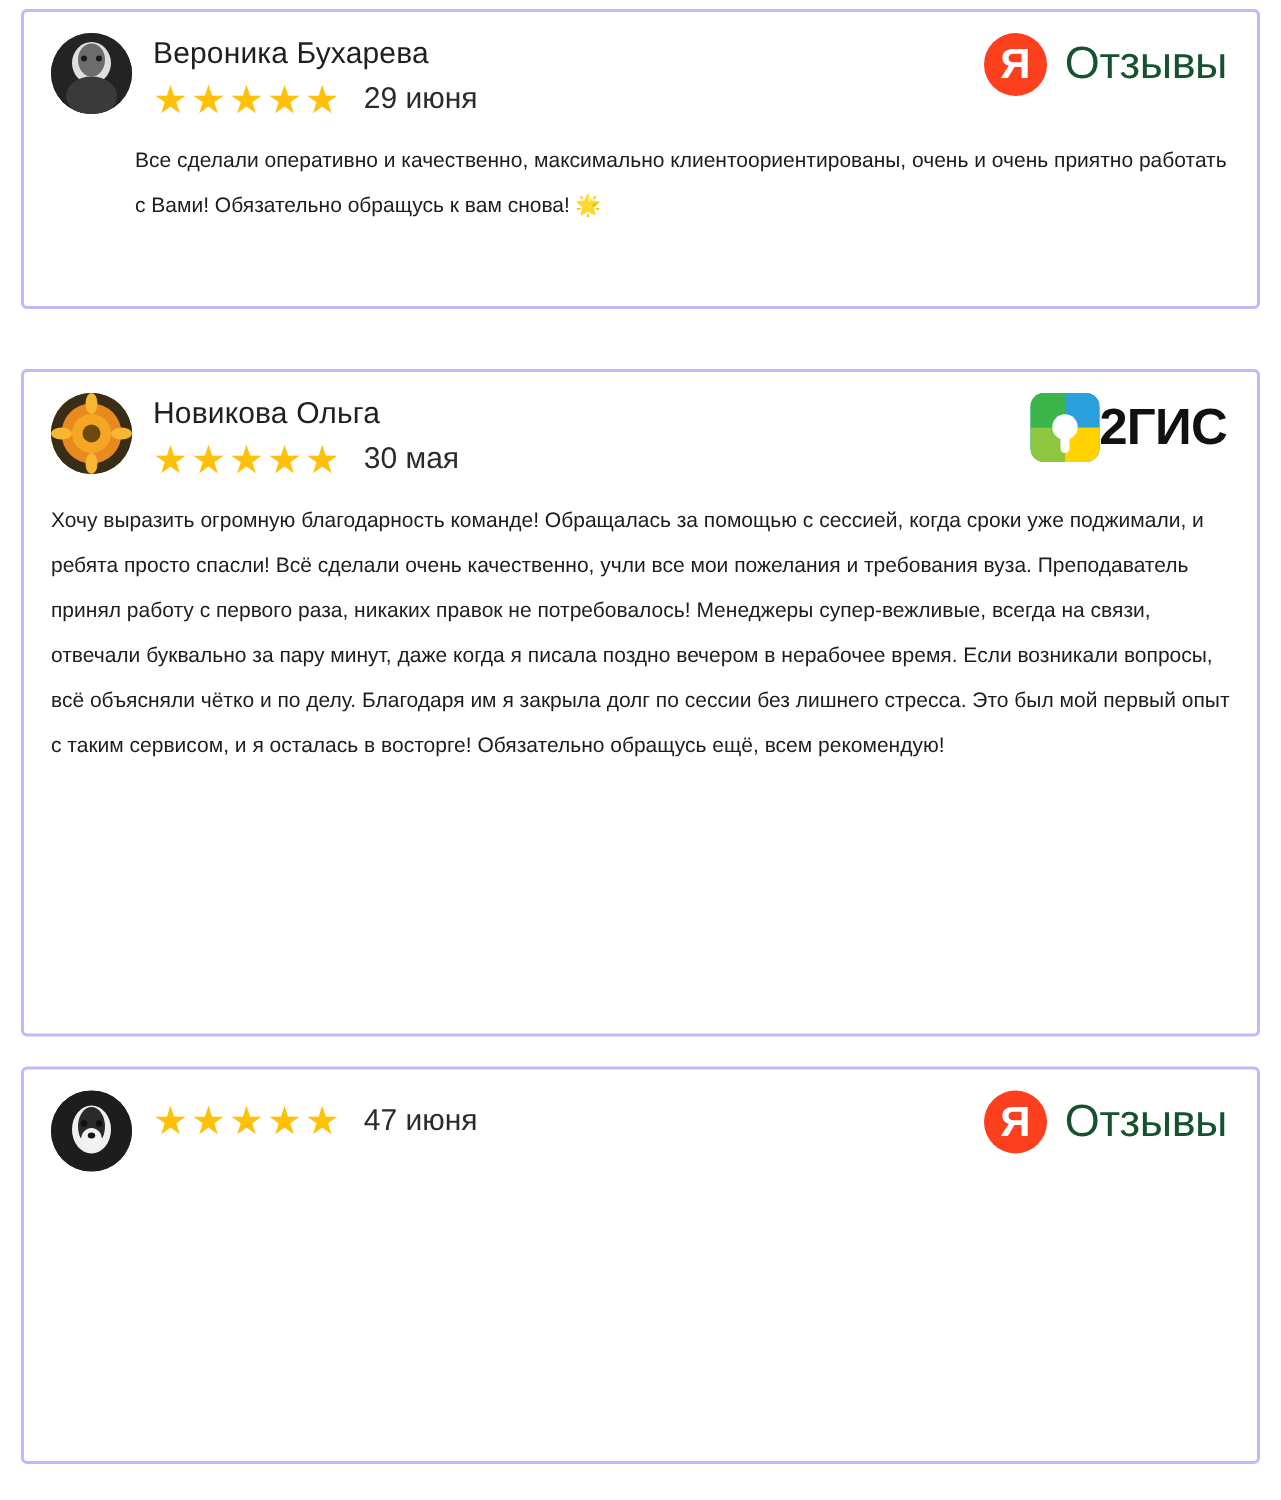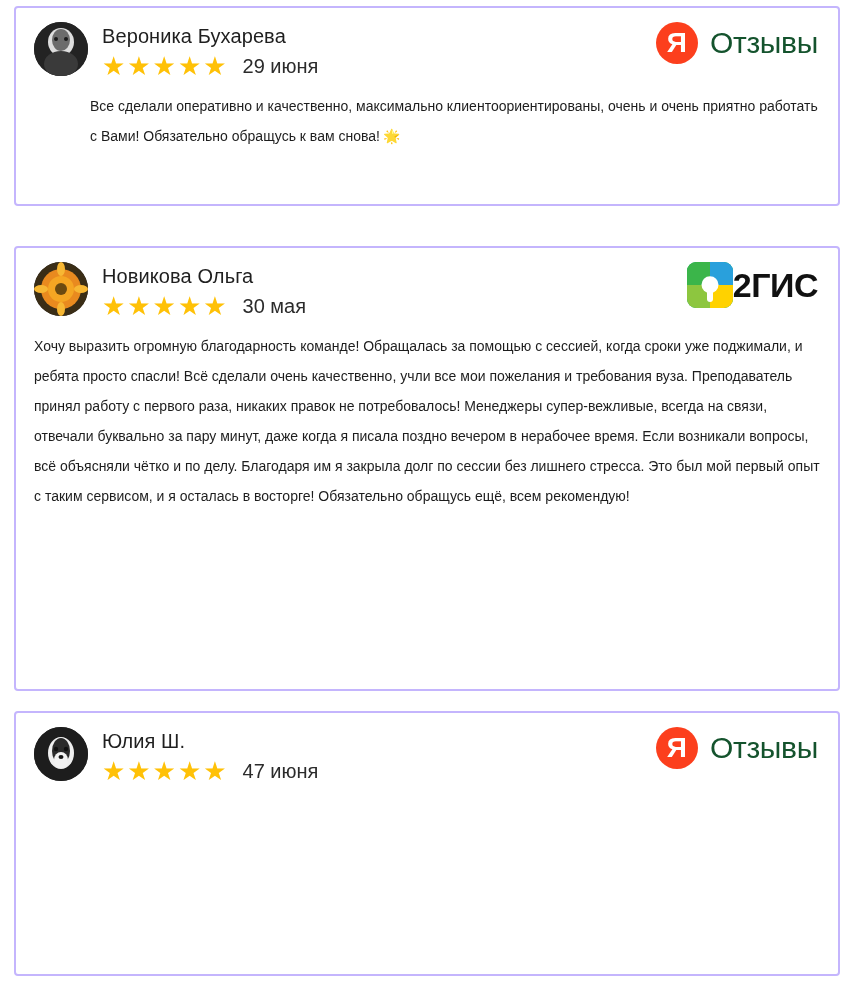--- a/index.html
+++ b/index.html
@@ -234,21 +234,20 @@
           <rect width="54" height="54" fill="#1d1d1d"></rect>
           <ellipse cx="27" cy="26" rx="13" ry="16" fill="#efefef"></ellipse>
           <ellipse cx="27" cy="24" rx="9" ry="13" fill="#2a2a2a"></ellipse>
           <ellipse cx="27" cy="33" rx="7" ry="8" fill="#f2f2f2"></ellipse>
           <circle cx="22" cy="22" r="2.2" fill="#0f0f0f"></circle>
           <circle cx="32" cy="22" r="2.2" fill="#0f0f0f"></circle>
           <ellipse cx="27" cy="30" rx="2.5" ry="2" fill="#141414"></ellipse>
         </svg>
       </div>
       <div class="head-text">
-        <div class="author">Юлия Ш.</div>
         <div class="meta-row">
           <div class="stars">★★★★★</div>
           <div class="date">47 июня</div>
         </div>
       </div>
     </div>
     <div class="source-badge">
       <div class="ya-circle">Я</div>
       <div class="ya-label">Отзывы</div>
     </div>

